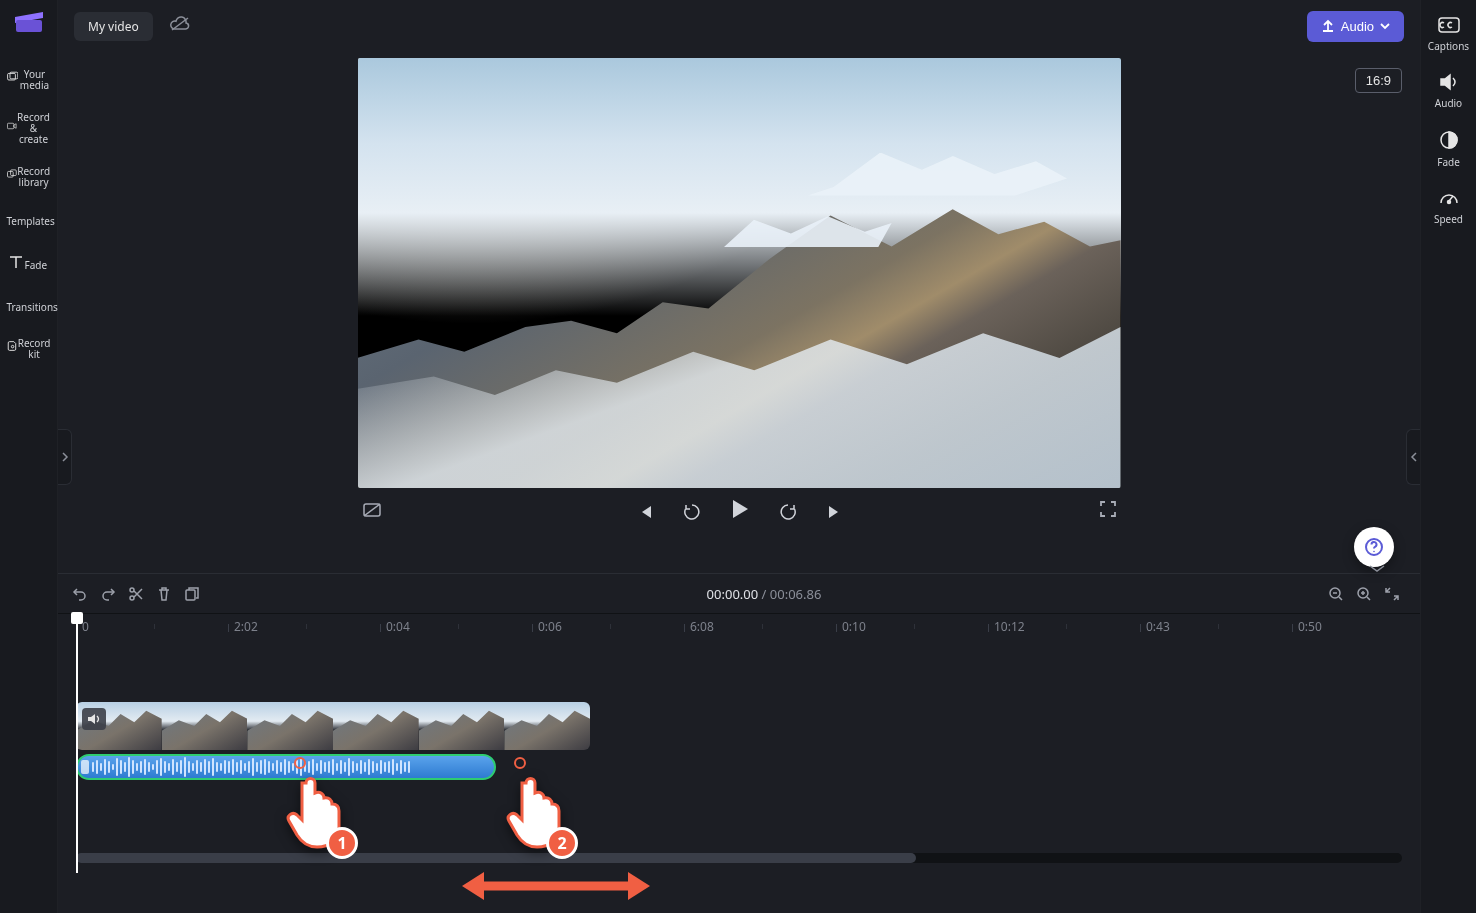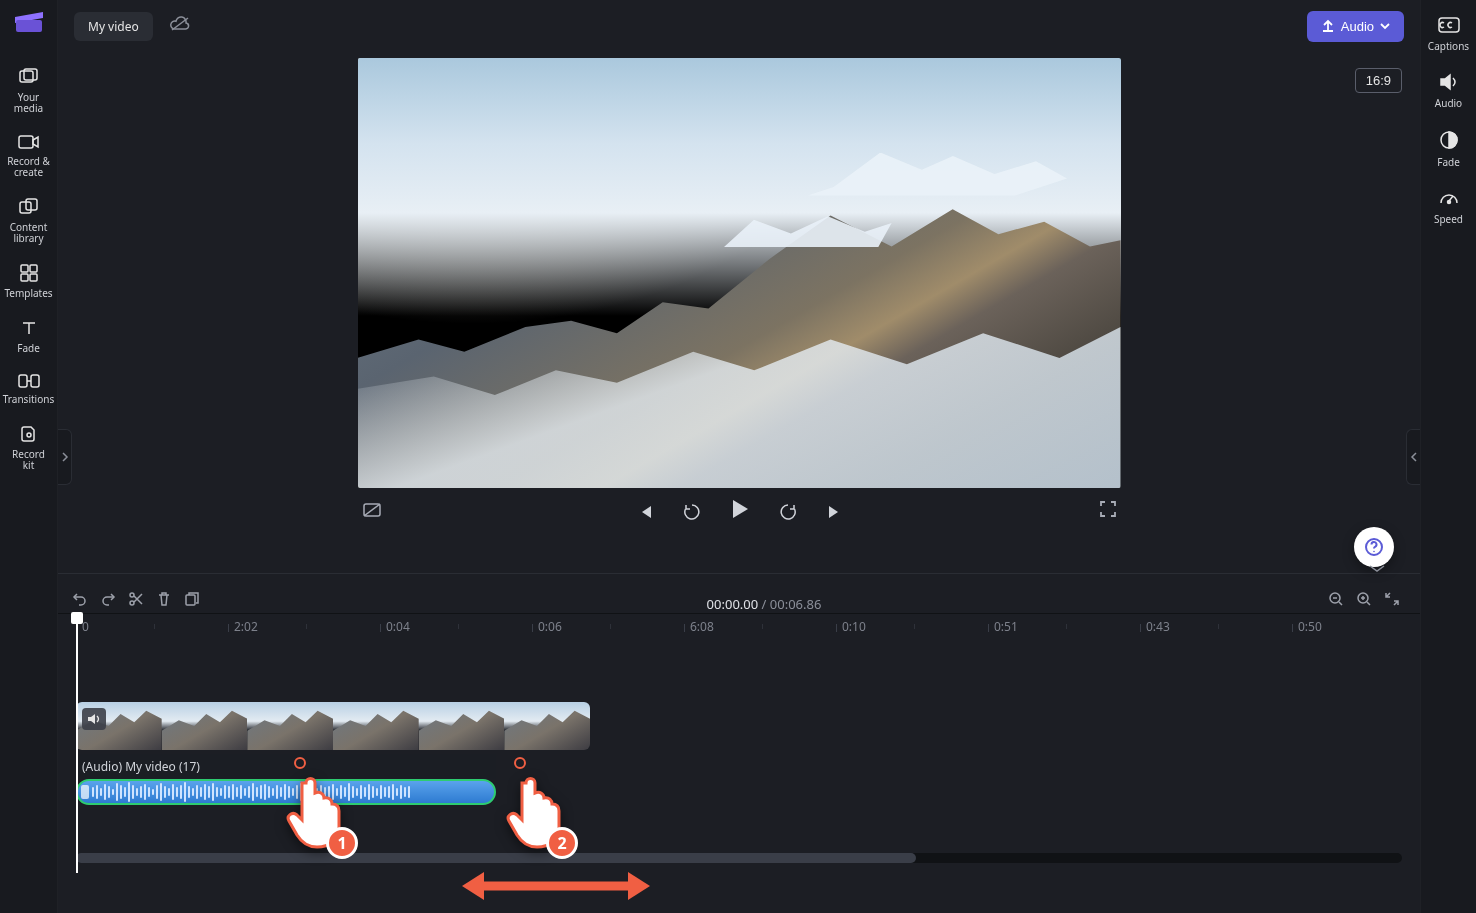--- a/index.html
+++ b/index.html
@@ -3,21 +3,21 @@
 <meta charset="utf-8">
 <style>
 * { margin: 0; padding: 0; box-sizing: border-box; }
 body { background: #000; font-family: "Segoe UI", system-ui, sans-serif; color: #e5e5e5; width: 1476px; height: 913px; overflow: hidden; position: relative; }
 
 
 .app { display: flex; height: 100%; }
 .left-rail { width: 58px; background: #181a1f; display: flex; flex-direction: column; align-items: center; padding-top: 8px; border-right: 1px solid #1f2126; }
 .left-rail .logo { width: 32px; height: 26px; margin-bottom: 26px; position: relative; }
 .left-rail .logo svg { display:block; }
-.left-rail .item { width: 48px; display: flex; flex-direction: column; align-items: center; padding: 8px 2px 12px; cursor: pointer; font-size: 10px; text-align: center; color: #cfd1d6; line-height: 11px; }
+.left-rail .item { width: 48px; display: flex; flex-direction: row; align-items: center; padding: 8px 2px 12px; cursor: pointer; font-size: 10px; text-align: center; color: #cfd1d6; line-height: 11px; }
 .left-rail .item svg { margin-bottom: 6px; }
 .left-rail-toggle { position: absolute; left: 58px; top: 50%; transform: translateY(-50%); width: 14px; height: 56px; background: #181a1f; border: 1px solid #2a2d34; border-left: none; border-radius: 0 6px 6px 0; display:flex; align-items:center; justify-content:center; cursor:pointer; }
 
 .right-rail { width: 56px; background: #181a1f; display: flex; flex-direction: column; align-items: center; padding-top: 8px; border-left: 1px solid #1f2126; }
 .right-rail .ritem { width: 48px; display:flex; flex-direction:column; align-items:center; padding: 8px 2px 12px; cursor:pointer; font-size:10px; color:#cfd1d6; }
 .right-rail .ritem svg { margin-bottom: 5px; }
 .right-rail-toggle { position: absolute; right: 56px; top: 50%; transform: translateY(-50%); width: 14px; height: 56px; background: #181a1f; border: 1px solid #2a2d34; border-right: none; border-radius: 6px 0 0 6px; display:flex; align-items:center; justify-content:center; cursor:pointer; }
 
 .center { flex: 1; display: flex; flex-direction: column; background: #1c1e24; min-width:0; }
 
@@ -59,21 +59,21 @@
 .pb-center { display:flex; align-items:center; gap:28px; color:#d1d4da;}
 .pb-center .iconbtn { cursor:pointer; display:flex; }
 .pb-center .play { cursor:pointer; }
 .fullscreen-btn { color:#a8acb6; cursor:pointer; }
 
 .help-fab { position:absolute; right:26px; bottom:6px; width:40px; height:40px; border-radius:50%; background:#fff; display:flex; align-items:center; justify-content:center; cursor:pointer; box-shadow: 0 4px 12px rgba(0,0,0,.35);}
 .help-fab svg { color:#5b5bd6; }
 .caret-dn { position:absolute; right:34px; bottom:-6px; color:#8b8f99; cursor:pointer;}
 
 
-.timeline-tools { height: 40px; border-top: 1px solid #2a2d34; display:flex; align-items:flex-end; padding:0 14px 0 8px; }
+.timeline-tools { height: 40px; border-top: 1px solid #2a2d34; display:flex; align-items:center; padding:0 14px 0 8px; }
 .timeline-tools .tbtn { width:28px; height:28px; display:flex; align-items:center; justify-content:center; color:#9da1ab; cursor:pointer; border-radius:4px; }
 .timeline-tools .spacer{ flex:1; }
 .timecode { font-size:13px; color:#dfe1e6; }
 .timecode .dur { color:#8b8f99; }
 
 
 .timeline { background:#1c1e24; position:relative; height: 300px; border-top:1px solid #101215; padding-left: 18px; padding-right:18px; }
 .ruler { position:relative; height:34px; }
 .ruler .tick { position:absolute; top:4px; font-size:12px; color:#7d818b; }
 .ruler .tick::before{ content:""; position:absolute; left:-6px; top:6px; width:1px; height:8px; background:#3a3e48;}
@@ -135,21 +135,21 @@
           <rect x="1" y="2" width="14" height="12" rx="2"></rect>
           <path d="M15 6 l5 -3 v10 l-5 -3z"></path>
         </svg>
       <span>Record &amp; create</span>
     </div>
     <div class="item">
       <svg width="20" height="18" viewBox="0 0 20 18" fill="none" stroke="#e5e5e5" stroke-width="1.5">
           <rect x="1" y="4" width="11" height="11" rx="2"></rect>
           <rect x="7" y="1" width="11" height="11" rx="2"></rect>
         </svg>
-      <span>Content library</span>
+      <span>Record library</span>
     </div>
     <div class="item">
       <svg width="18" height="18" viewBox="0 0 18 18" fill="none" stroke="#e5e5e5" stroke-width="1.5">
           <rect x="1" y="1" width="7" height="7" rx="1"></rect>
           <rect x="10" y="1" width="7" height="7" rx="1"></rect>
           <rect x="1" y="10" width="7" height="7" rx="1"></rect>
           <rect x="10" y="10" width="7" height="7" rx="1"></rect>
         </svg>
       <span>Templates</span>
     </div>
@@ -329,21 +329,21 @@
           <div class="tick" style="left: 158px;">2:02</div>
           <div class="minor" style="left: 230px;"></div>
           <div class="tick" style="left: 310px;">0:04</div>
           <div class="minor" style="left: 382px;"></div>
           <div class="tick" style="left: 462px;">0:06</div>
           <div class="minor" style="left: 534px;"></div>
           <div class="tick" style="left: 614px;">6:08</div>
           <div class="minor" style="left: 686px;"></div>
           <div class="tick" style="left: 766px;">0:10</div>
           <div class="minor" style="left: 838px;"></div>
-          <div class="tick" style="left: 918px;">0:51</div>
+          <div class="tick" style="left: 918px;">10:12</div>
           <div class="minor" style="left: 990px;"></div>
           <div class="tick" style="left: 1070px;">0:43</div>
           <div class="minor" style="left: 1142px;"></div>
           <div class="tick" style="left: 1222px;">0:50</div>
         </div>
       <div class="playhead"></div>
 
       <div class="track-video">
         <span class="muteicon">
             <svg width="14" height="12" viewBox="0 0 14 12" fill="currentColor">
@@ -353,21 +353,20 @@
           </span>
         <div class="thumb"></div>
           <div class="thumb"></div>
           <div class="thumb"></div>
           <div class="thumb"></div>
           <div class="thumb"></div>
           <div class="thumb"></div>
       </div>
 
       <div class="audio-track">
-        <div class="audio-label">(Audio) My video (17)</div>
         <div class="audio-clip">
           <div class="handle"></div>
           <div class="wave">
               <span style="height: 10px;"></span>
               <span style="height: 14px;"></span>
               <span style="height: 8px;"></span>
               <span style="height: 16px;"></span>
               <span style="height: 12px;"></span>
               <span style="height: 6px;"></span>
               <span style="height: 18px;"></span>

